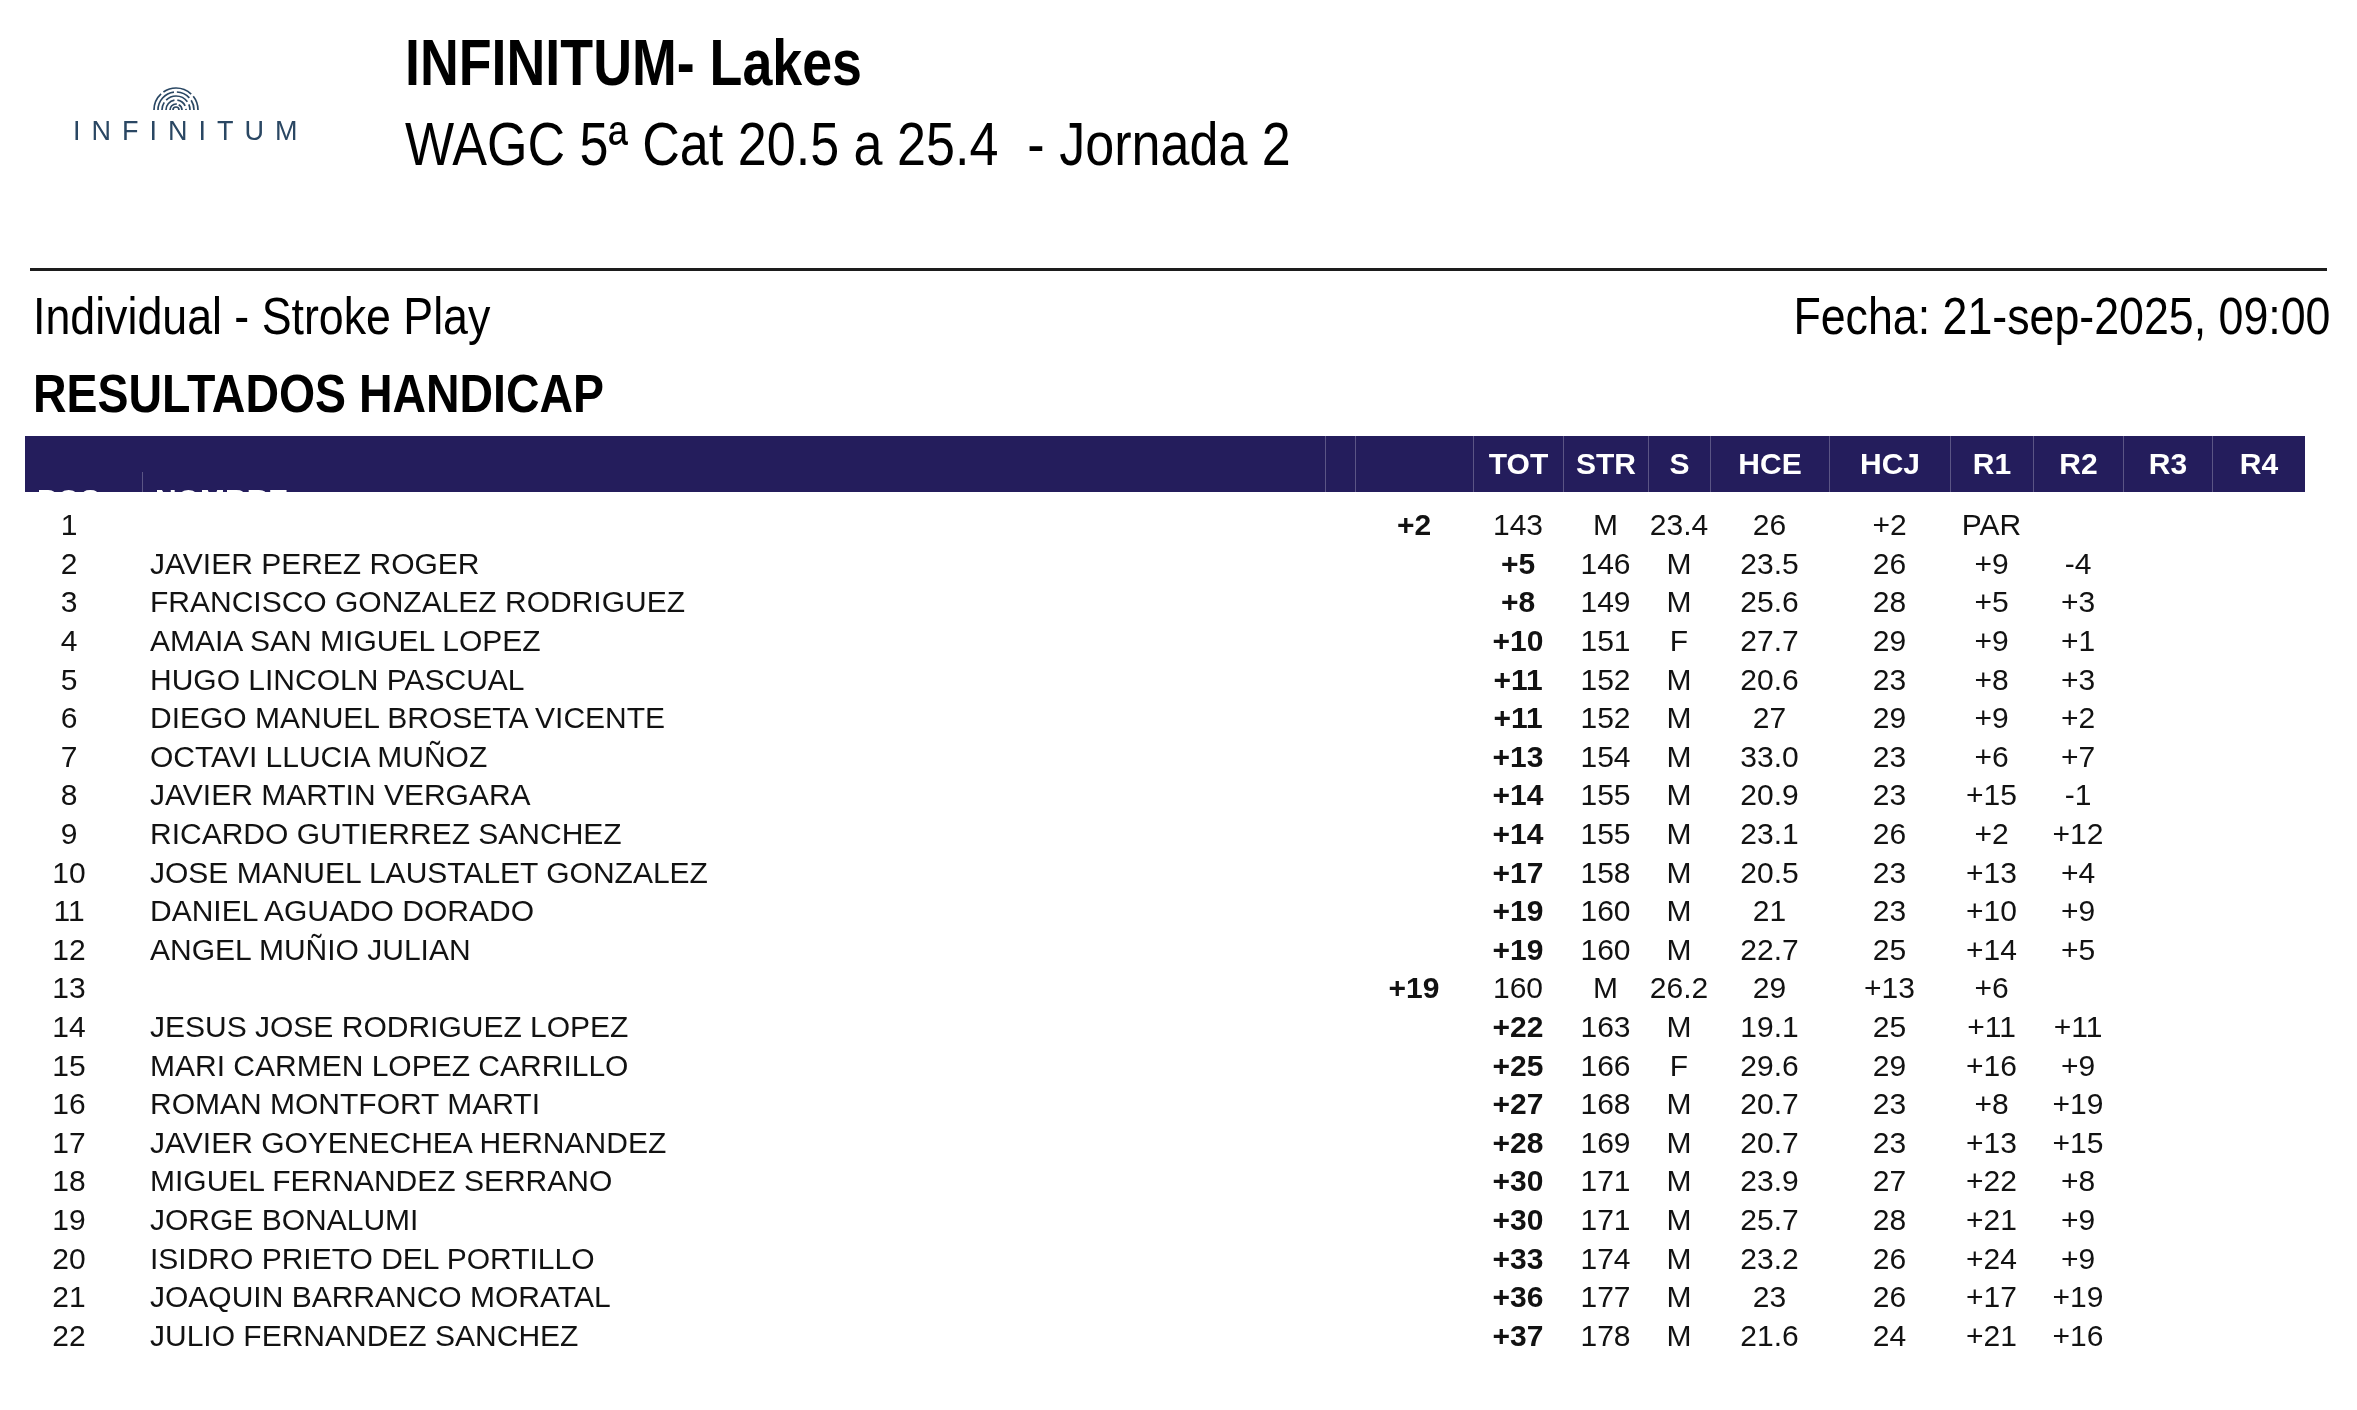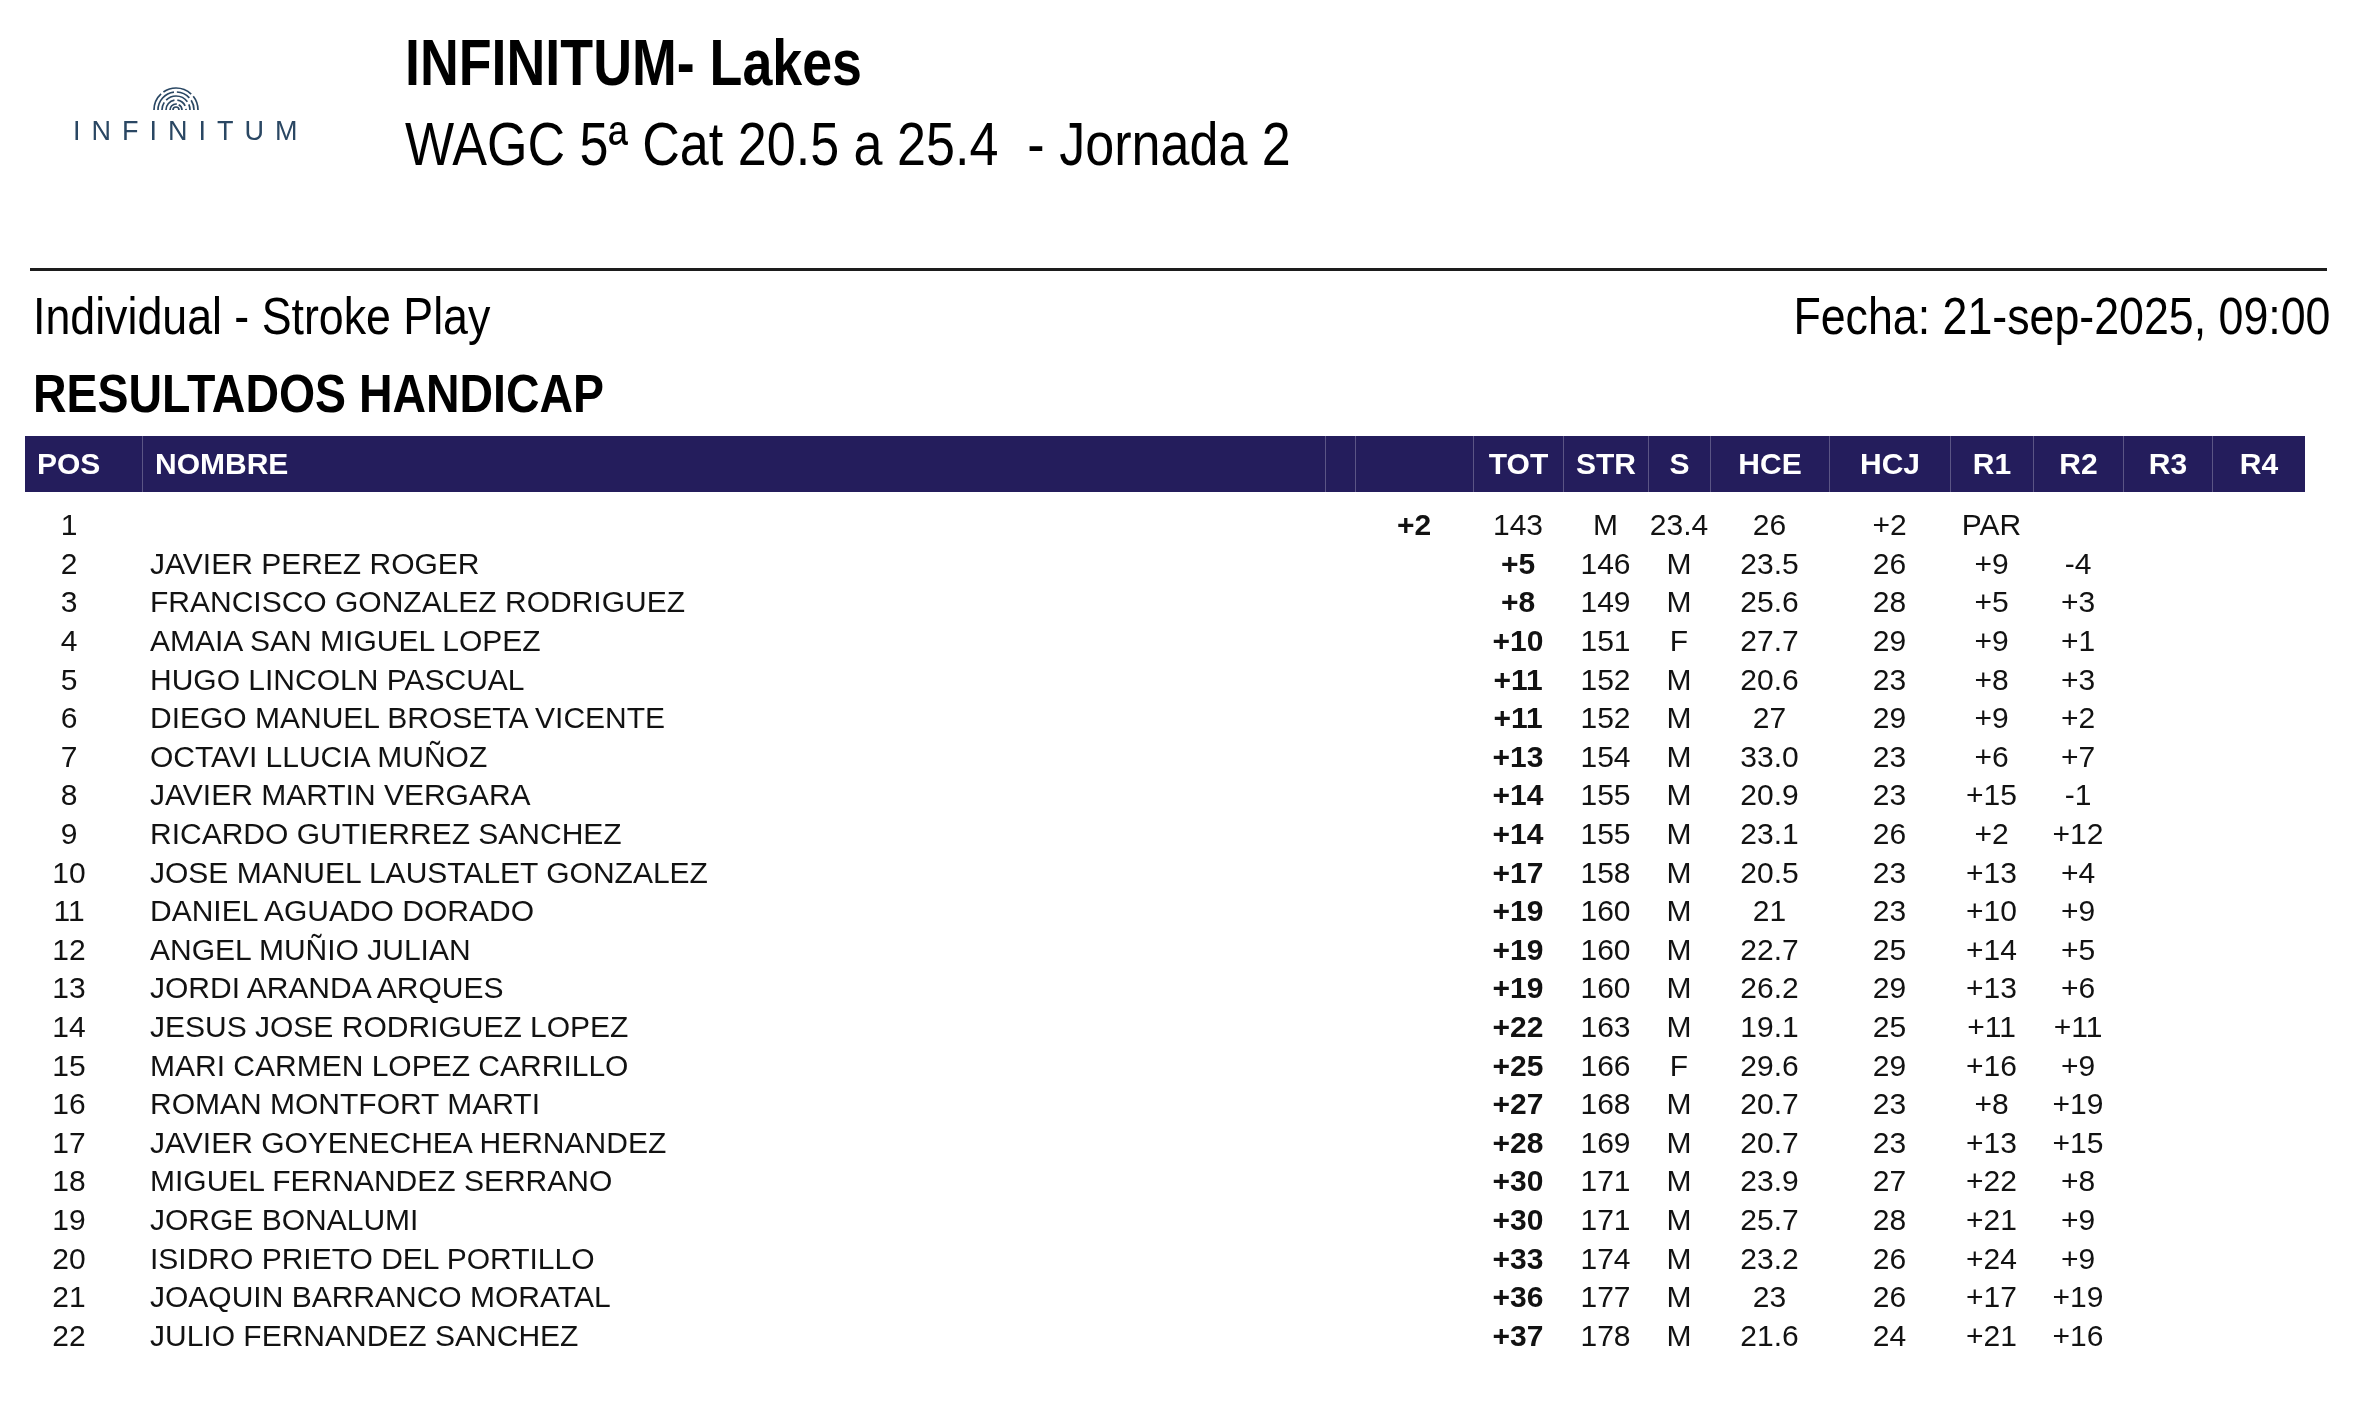--- a/index.html
+++ b/index.html
@@ -41,21 +41,21 @@
     position:absolute; left:25px; top:436px; width:2280px; height:56px;
     background:#241d5c; color:#fff; font-weight:bold; font-size:30px;
     display:grid;
     grid-template-columns:117px 1183px 30px 118px 90px 85px 62px 119px 121px 83px 90px 89px 93px;
   }
   .thead > div {
     height:100%; display:flex; align-items:center; justify-content:center;
     border-left:1px solid rgba(255,255,255,0.25); white-space:nowrap; overflow:hidden;
   }
   .thead > div:first-child { border-left:none; }
-  .thead .h-left { justify-content:flex-start; padding-left:12px; }
+  .thead .h-left { justify-content:flex-start; padding-left:12px;margin-top:36px; }
 
   .tbody { position:absolute; left:25px; top:506px; width:2280px; }
   .row {
     display:grid; height:38.6px; align-items:center; font-size:30px; color:#121212;
     grid-template-columns:100px 1230px 118px 90px 85px 62px 119px 121px 83px 90px 89px 93px;
   }
   .c       { text-align:center; white-space:nowrap; }
   .c-pos   { text-align:center; padding-right:12px; }
   .c-nombre{ padding-left:25px; white-space:nowrap; overflow:hidden; }
   .c-tot   { font-weight:bold; }
@@ -285,21 +285,20 @@
         <div class="c">22.7</div>
         <div class="c">25</div>
         <div class="c">+14</div>
         <div class="c">+5</div>
         <div class="c"></div>
         <div class="c"></div>
       </div>
 
       <div class="row">
         <div class="c-pos">13</div>
-        <div class="c-nombre">JORDI ARANDA ARQUES</div>
         <div class="c"></div>
         <div class="c c-tot">+19</div>
         <div class="c">160</div>
         <div class="c">M</div>
         <div class="c">26.2</div>
         <div class="c">29</div>
         <div class="c">+13</div>
         <div class="c">+6</div>
         <div class="c"></div>
         <div class="c"></div>

